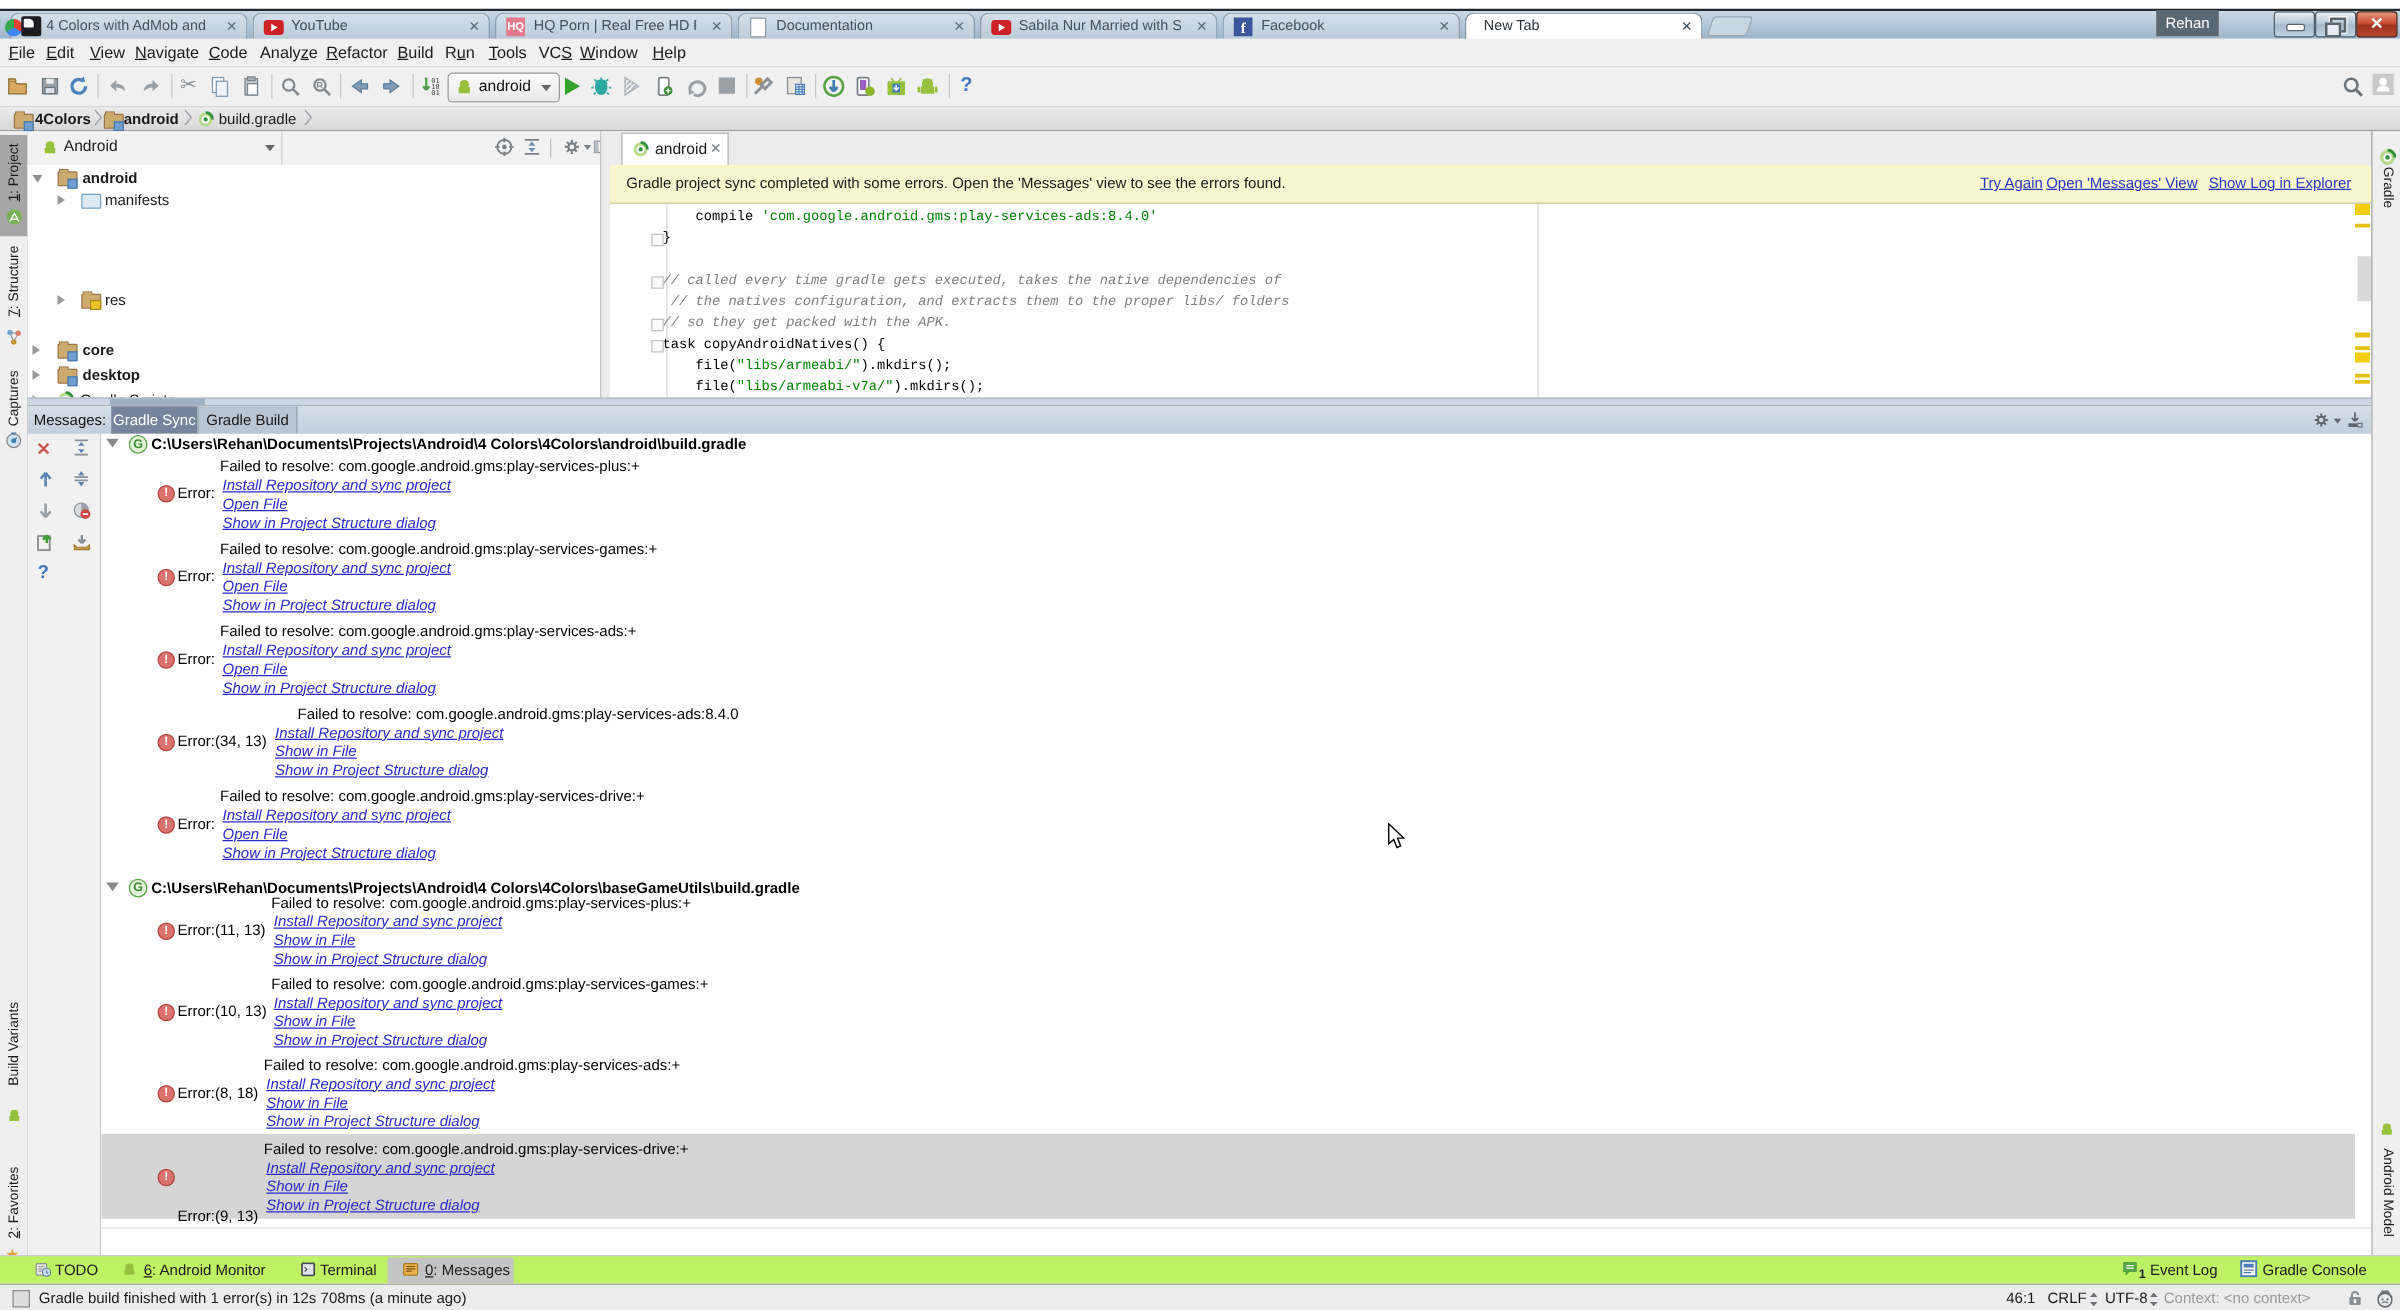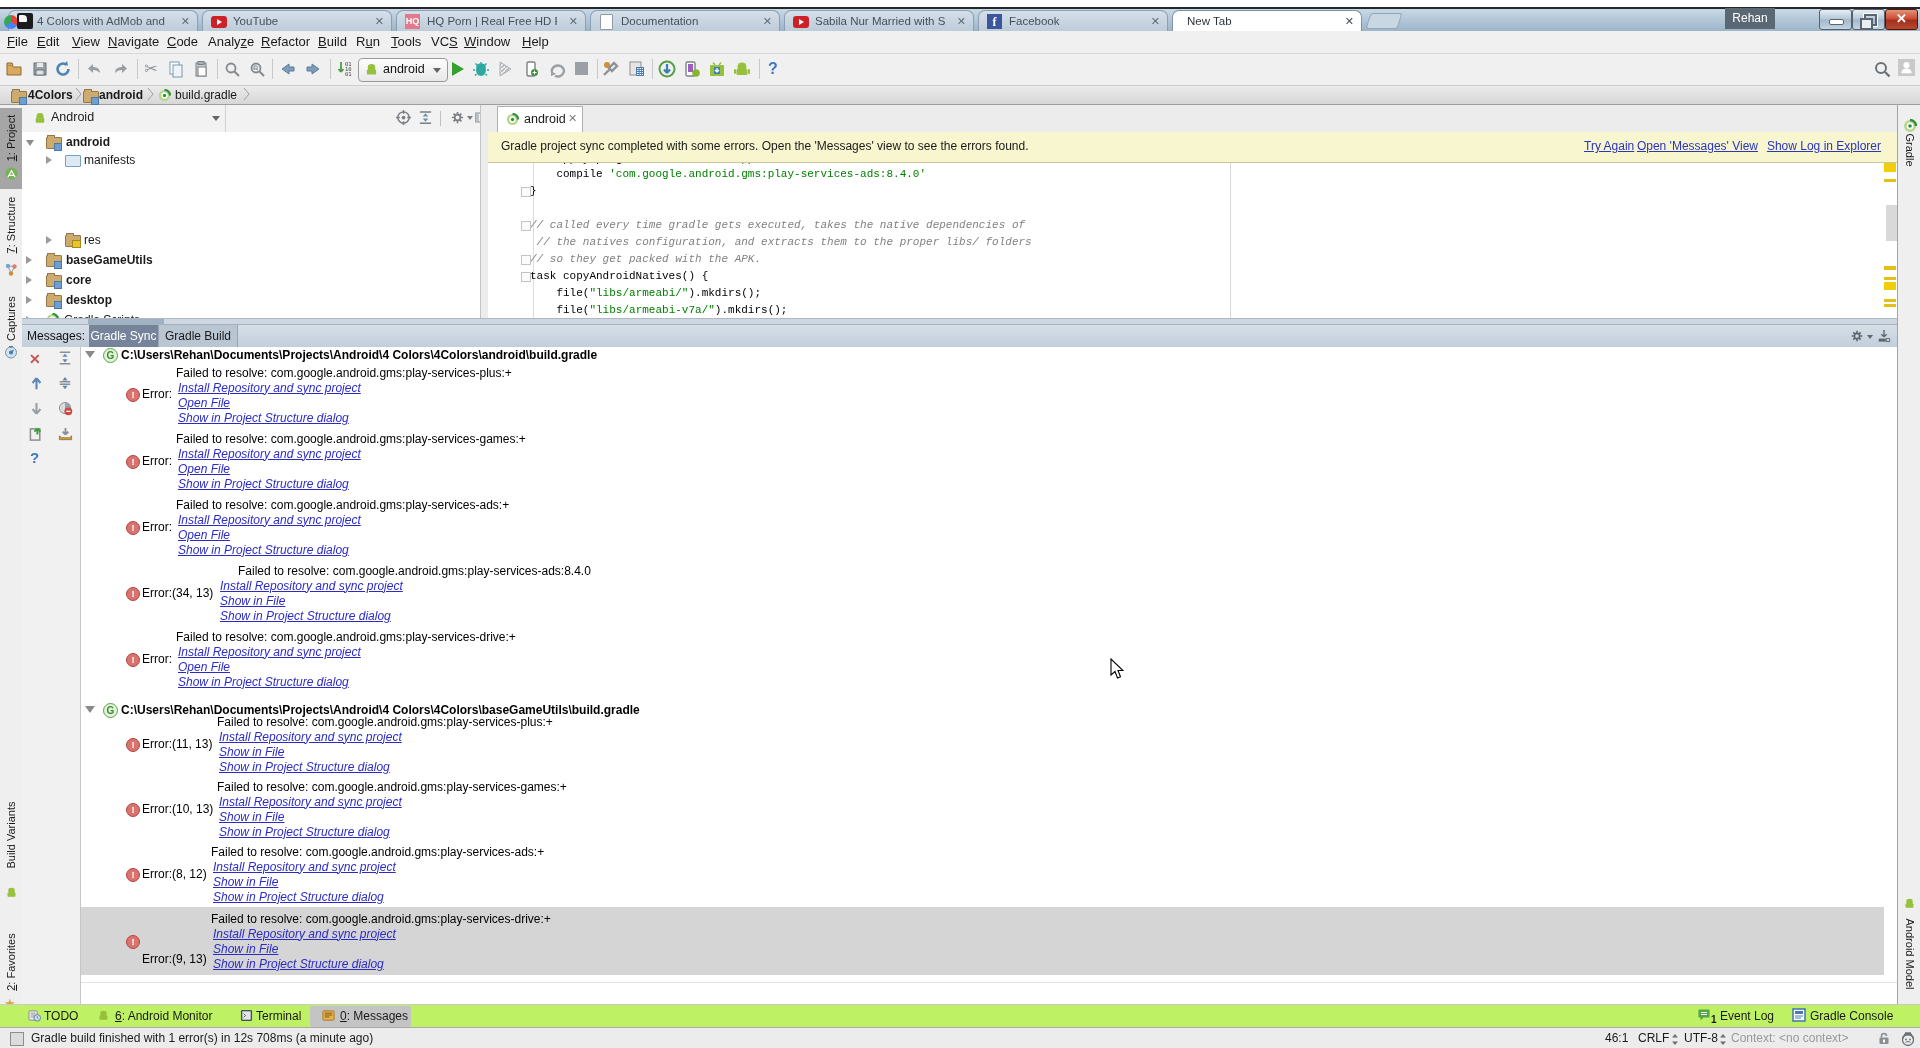--- a/index.html
+++ b/index.html
@@ -383,26 +383,20 @@
       <div class="exp-close" style="left:24px;top:6px;"></div>
       <div style="position:absolute;left:43px;top:5px;width:14px;height:10px;background:#ddeaf5;border:1px solid #74a0c2;border-radius:1px;"></div>
       <span style="position:absolute;left:62px;">manifests</span>
     </div>
     <div class="trow" style="left:0;top:98px;width:458px;">
       <div class="exp-close" style="left:24px;top:6px;"></div>
       <div class="fold" style="left:43px;top:5px;"></div>
         <div class="yellowbadge" style="left:50px;top:10px;"></div>
       <span style="position:absolute;left:62px;">res</span>
     </div>
-    <div class="trow" style="left:0;top:118px;width:458px;">
-      <div class="exp-close" style="left:4px;top:6px;"></div>
-      <div class="fold" style="left:24px;top:5px;"></div>
-        <div class="bluebadge" style="left:32px;top:11px;"></div>
-      <span style="position:absolute;left:44px;font-weight:bold;">baseGameUtils</span>
-    </div>
     <div class="trow" style="left:0;top:138px;width:458px;">
       <div class="exp-close" style="left:4px;top:6px;"></div>
       <div class="fold" style="left:24px;top:5px;"></div>
         <div class="bluebadge" style="left:32px;top:11px;"></div>
       <span style="position:absolute;left:44px;font-weight:bold;">core</span>
     </div>
     <div class="trow" style="left:0;top:158px;width:458px;">
       <div class="exp-close" style="left:4px;top:6px;"></div>
       <div class="fold" style="left:24px;top:5px;"></div>
         <div class="bluebadge" style="left:32px;top:11px;"></div>
@@ -588,28 +582,28 @@
     <div class="mline" style="left:136px;top:432.5px;">Failed to resolve: com.google.android.gms:play-services-games:+</div>
     <div class="mline mlink" style="left:138px;top:447.5px;">Install Repository and sync project</div>
     <div class="errico" style="left:45px;top:456px;">!</div>
     <div class="mline" style="left:61px;top:455px;">Error:(10, 13)</div>
     <div class="mline mlink" style="left:138px;top:462.5px;">Show in File</div>
     <div class="mline mlink" style="left:138px;top:477.5px;">Show in Project Structure dialog</div>
 
     <div class="mline" style="left:130px;top:497.5px;">Failed to resolve: com.google.android.gms:play-services-ads:+</div>
     <div class="mline mlink" style="left:132px;top:512.5px;">Install Repository and sync project</div>
     <div class="errico" style="left:45px;top:521px;">!</div>
-    <div class="mline" style="left:61px;top:520px;">Error:(8, 12)</div>
+    <div class="mline" style="left:61px;top:520px;">Error:(8, 18)</div>
     <div class="mline mlink" style="left:132px;top:527.5px;">Show in File</div>
     <div class="mline mlink" style="left:132px;top:542.5px;">Show in Project Structure dialog</div>
 
     <div class="mline" style="left:130px;top:564.5px;">Failed to resolve: com.google.android.gms:play-services-drive:+</div>
     <div class="mline mlink" style="left:132px;top:579.5px;">Install Repository and sync project</div>
     <div class="errico" style="left:45px;top:588px;">!</div>
-    <div class="mline" style="left:61px;top:605px;text-align:center;">Error:(9, 13)</div>
+    <div class="mline" style="left:61px;top:619px;text-align:center;">Error:(9, 13)</div>
     <div class="mline mlink" style="left:132px;top:594.5px;">Show in File</div>
     <div class="mline mlink" style="left:132px;top:609.5px;">Show in Project Structure dialog</div>
     <div style="position:absolute;left:0;top:635px;width:1816px;height:1px;background:#e2e2e2;"></div>
   </div>
   <div class="a" id="btabs">
     <svg style="position:absolute;left:28px;top:4px;width:13px;height:13px;" viewBox="0 0 14 14">
         <rect x="1" y="2" width="9" height="10" rx="1" fill="#e8e4de" stroke="#8a8f94"></rect>
         <path d="M3 4.5h5M3 6.5h5M3 8.5h4" stroke="#9aa0a5"></path>
         <circle cx="10" cy="9.5" r="3.5" fill="#cfe0ee" stroke="#5b7da8"></circle>
         <path d="M10 7.8v1.7l1.2 1" stroke="#5b7da8" fill="none"></path>

